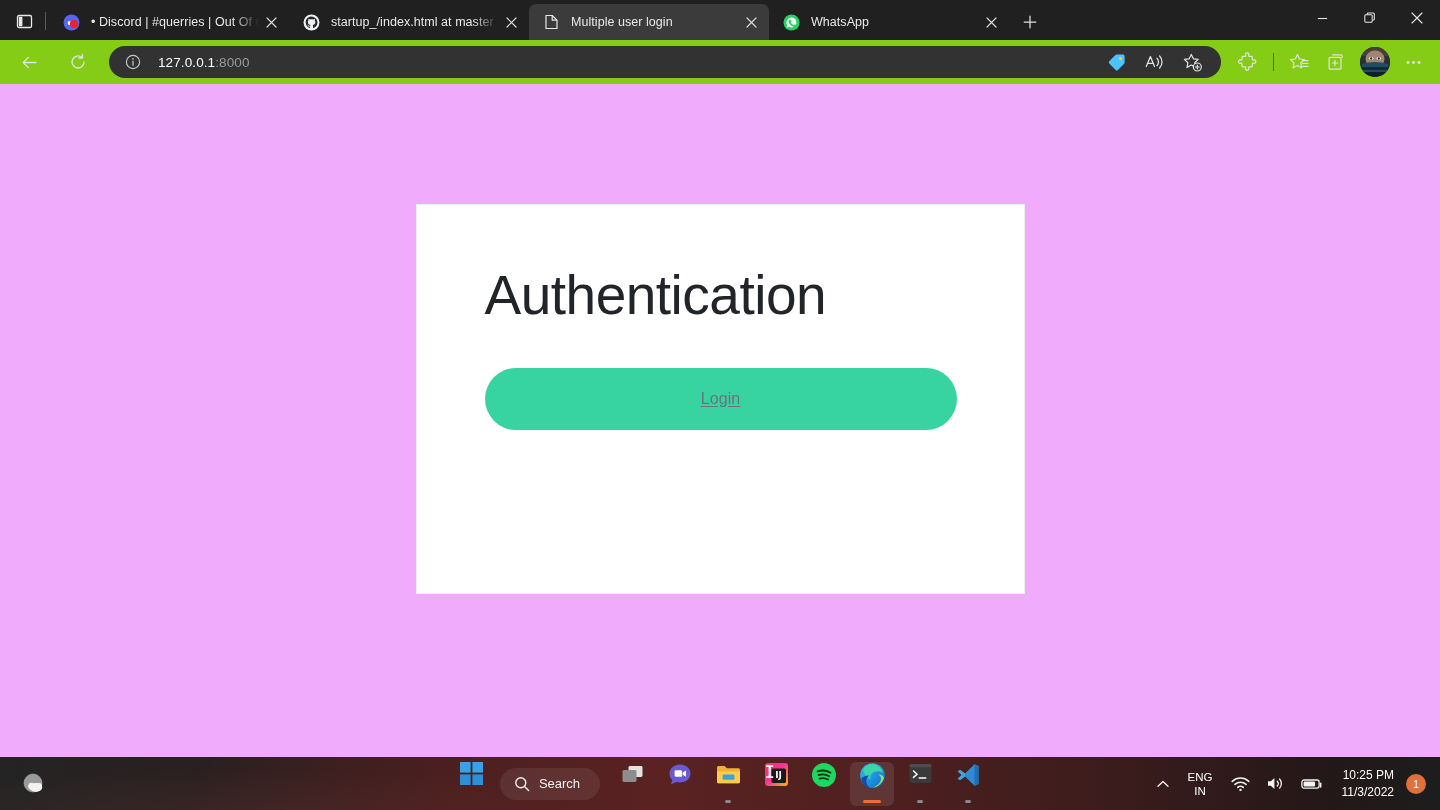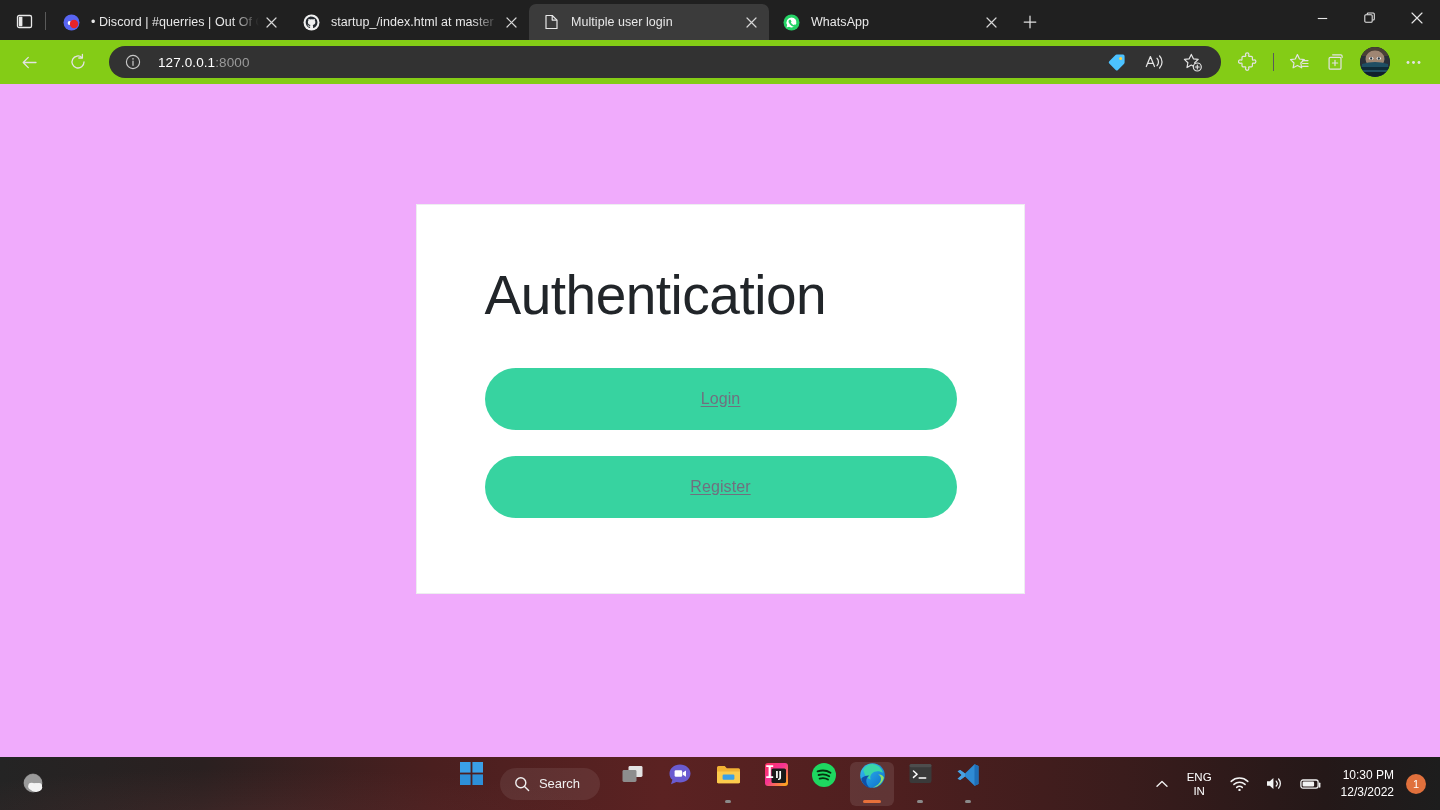--- a/index.html
+++ b/index.html
@@ -563,23 +563,20 @@
 
     <div class="viewport">
       <div class="page-wrap">
         <div class="auth-card">
           <h1 class="auth-title">Authentication</h1>
 
           <div class="auth-btn">
             <span class="lnk">Login</span>
           </div>
 
-          <div class="auth-btn">
-            <span class="lnk">Register</span>
-          </div>
         </div>
       </div>
     </div>
   </div>
 
   <div id="taskbar">
 
     <div class="tb-left">
       <div class="weather-widget">
         <svg width="32" height="26" viewBox="0 0 32 26">
@@ -733,22 +730,22 @@
       <div class="tray-btn">
         <svg width="22" height="14" viewBox="0 0 22 14" fill="none">
           <rect x="0.9" y="3" width="17.2" height="8.2" rx="2.1" stroke="currentColor" stroke-width="1.3"></rect>
           <rect x="2.6" y="4.6" width="11.5" height="5" rx="1.1" fill="currentColor"></rect>
           <path d="M19.7 6.2v3.8" stroke="currentColor" stroke-width="1.45" stroke-linecap="round"></path>
         </svg>
       </div>
 
       <div class="tray-btn" style="padding:0;">
         <div class="clock">
-          <span>10:30 PM</span>
-          <span>12/3/2022</span>
+          <span>10:25 PM</span>
+          <span>11/3/2022</span>
         </div>
       </div>
 
       <div class="notif-badge">1</div>
     </div>
   </div>
 
 </div>
 
 </body></html>

